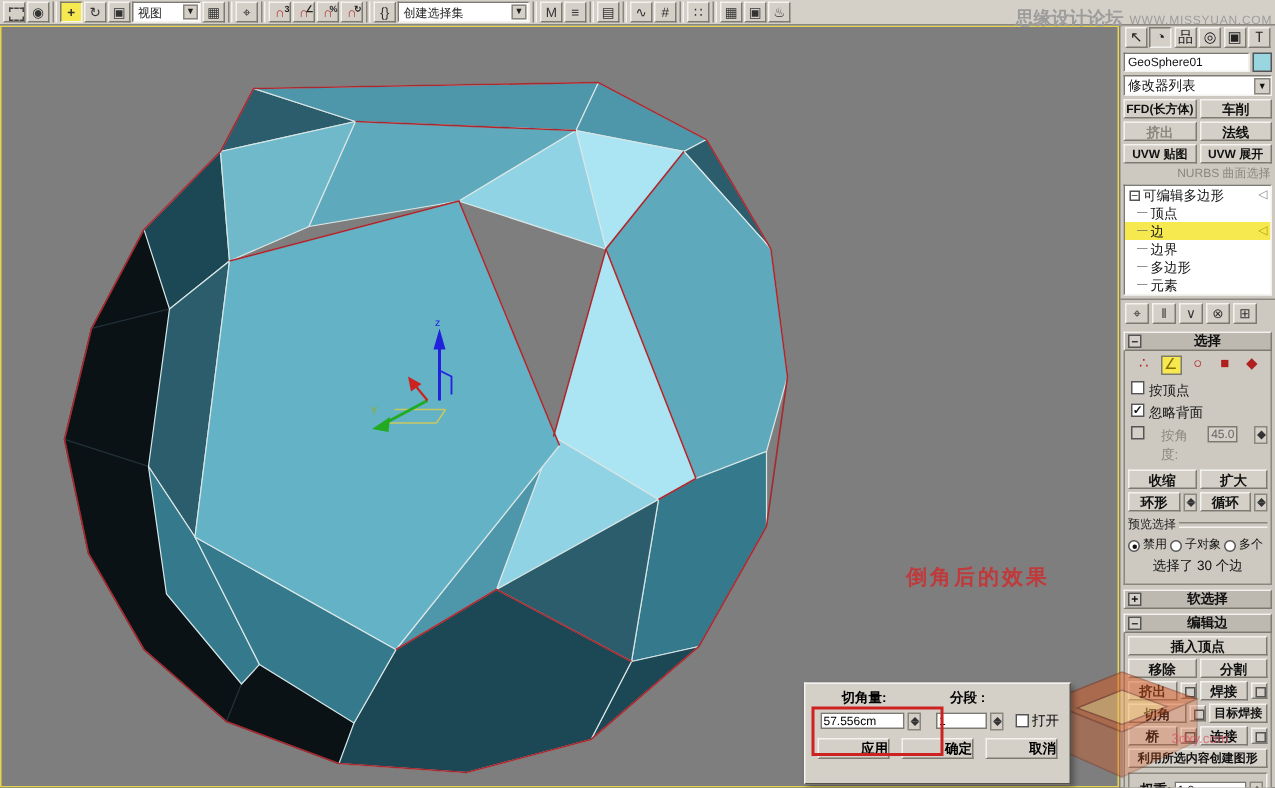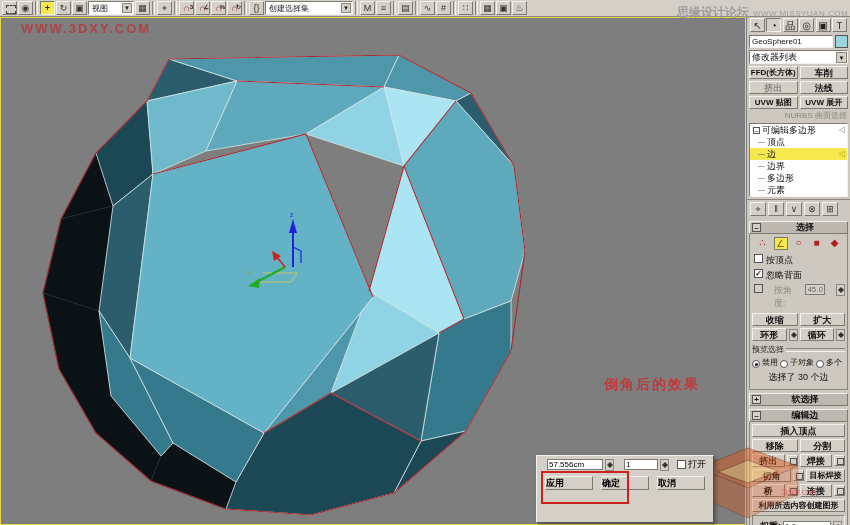--- a/index.html
+++ b/index.html
@@ -112,21 +112,21 @@
   .dtitle { height:13px; background:linear-gradient(90deg,#AEAAA1,#C8C4BB);
     display:flex; align-items:center; padding:0 2px 0 4px; font-weight:bold; font-size:9px; color:#111;}
   .dclose { margin-left:auto; width:15px; height:11px; background:linear-gradient(#E0604F,#B02C20);
     border:1px solid #7a1d14; color:#fff; font-size:8px; line-height:9px; text-align:center; font-weight:bold; }
   .dlabels { display:flex; margin-top:3px; }
   .dlabels .l1 { width:78px; text-align:center; font-weight:bold; }
   .dlabels .l2 { width:60px; text-align:center; font-weight:bold; }
   .dfields { display:flex; align-items:center; margin-top:2px; padding-left:10px; gap:2px; }
   .dbtns { display:flex; justify-content:space-between; padding:5px 8px 0 8px; }
   .dbtn { width:48px; height:14px; background:#D4D0C8; border:1px solid; border-color:#f4f2ee #7d7a72 #7d7a72 #f4f2ee;
-    text-align:left; font-size:9px; line-height:13px; font-weight:bold; }
+    text-align:right; font-size:9px; line-height:13px; font-weight:bold; }
   .redbox { position:absolute; left:4px; top:15px; width:88px; height:33px;
     border:2px solid #CC2222; z-index:11; pointer-events:none; }
 </style>
 </head>
 <body>
 
 <div class="toolbar">
   <span class="tbicon dashedbox"></span>
   <span class="tbicon">◉</span>
   <span class="tbsep"></span>
@@ -166,21 +166,20 @@
   <span class="tbicon">▣</span>
   <span class="tbicon">♨</span>
 </div>
 
 <div class="wm-forum">
   <span class="cn">思缘设计论坛</span>
   <span class="url">WWW.MISSYUAN.COM</span>
 </div>
 
 <div class="viewport">
-  <div class="wm-3dxy">WWW.3DXY.COM</div>
   <div class="annotation">倒角后的效果</div>
 
   <svg width="746" height="508" viewBox="0 17 746 508">
     <g stroke-width="0.8">
 
       <polygon points="146,100 112,205 60,218 95,152" stroke="#223038" fill="#0A1215"></polygon>
       <polygon points="112,205 98,310 42,292 60,218" stroke="#223038" fill="#0A1215"></polygon>
       <polygon points="98,310 110,395 160,455 150,480 95,432 58,368 42,292" stroke="#223038" fill="#0A1215"></polygon>
       <polygon points="150,480 225,508 235,481 172,442 160,455" stroke="#223038" fill="#0A1215"></polygon>
 
@@ -421,20 +420,24 @@
           <span class="minifield" style="flex:1">0.0</span>
           <span class="spin"></span>
         </div>
       </div>
 
     </div>
   </div>
 </div>
 
 <div class="dialog">
+  <div class="dlabels">
+    <span class="l1">切角量:</span>
+    <span class="l2">分段 :</span>
+  </div>
   <div class="dfields">
     <span class="minifield" style="width:56px">57.556cm</span>
     <span class="spin"></span>
     <span class="minifield" style="width:34px; margin-left:8px">1</span>
     <span class="spin"></span>
     <span class="cb" style="margin-left:6px"></span>
     <span>打开</span>
   </div>
   <div class="dbtns">
     <span class="dbtn">应用</span>

